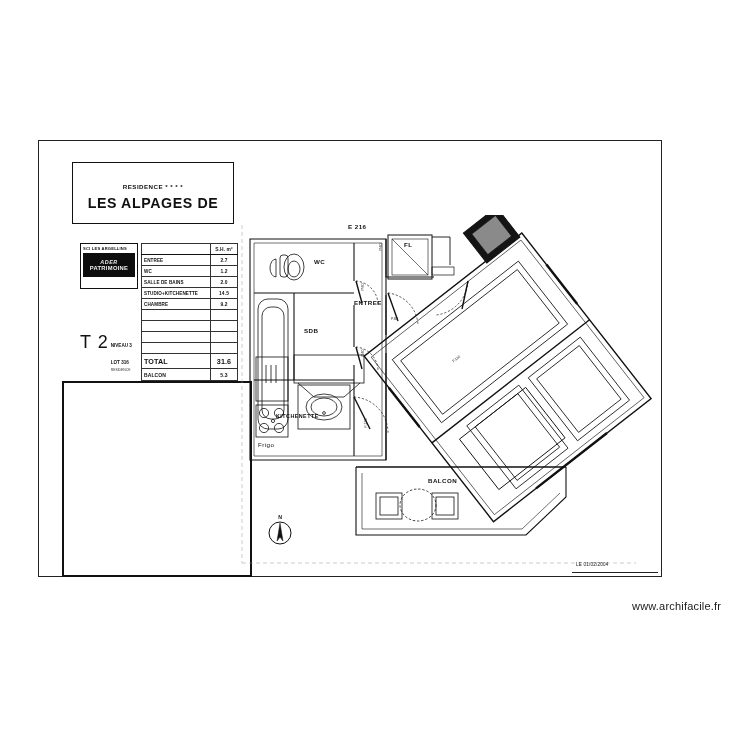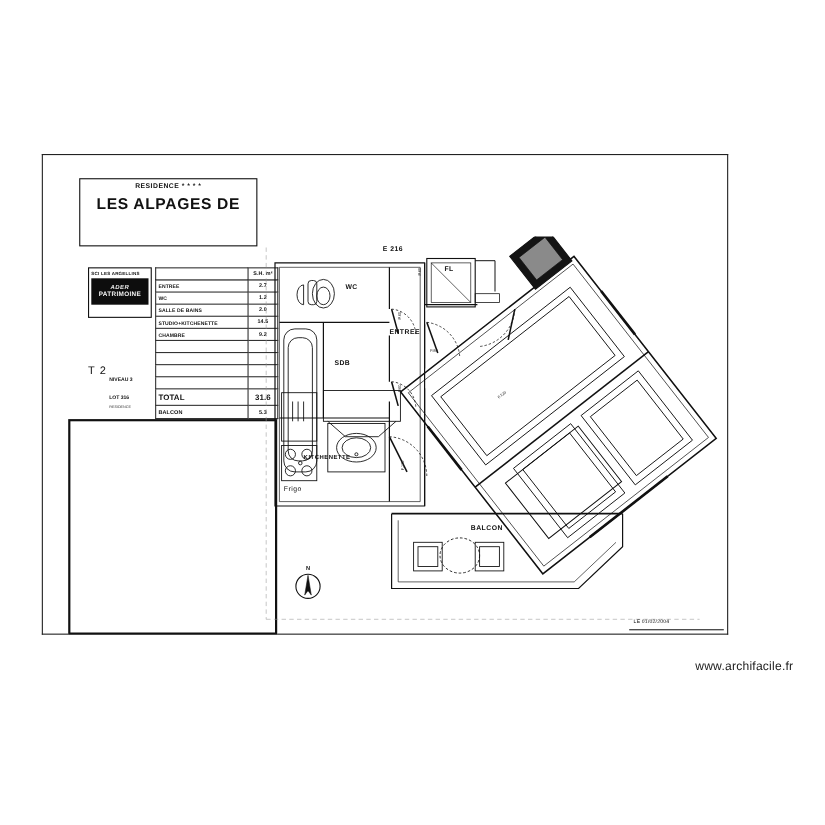--- a/index.html
+++ b/index.html
@@ -38,21 +38,21 @@
   #titleblock {
     position: absolute;
     left: 72px; top: 162px;
     width: 162px; height: 62px;
     border: 1.6px solid #111;
     background: #fff;
     display: flex;
     flex-direction: column;
     align-items: center;
     justify-content: flex-start;
-    padding-top: 3px;
+    padding-top: 20px;
     box-sizing: border-box;
   }
   #residence-line {
     font-size: 6.2px;
     letter-spacing: .45px;
     font-weight: 700;
     color: #111;
     margin-bottom: 4px;
   }
   #project-name {
@@ -106,21 +106,21 @@
 
   
   #type-block {
     position: absolute;
     left: 80px; top: 333px;
     width: 58px; height: 30px;
     display: flex;
     align-items: flex-start;
   }
   #type-label {
-    font-size: 10px;
+    font-size: 18px;
     font-weight: 400;
     letter-spacing: 1px;
     color: #111;
     line-height: 1;
   }
   #type-meta {
     margin-left: 2px;
     line-height: 1.08;
   }
   #type-niveau, #type-lot {
@@ -133,21 +133,21 @@
     font-size: 3.4px;
     color: #333;
     white-space: nowrap;
     margin-top: 1px;
   }
 
   
   #surface-table {
     position: absolute;
     left: 141px; top: 243px;
-    width: 112px;
+    width: 97px;
     border: 1px solid #111;
     border-collapse: collapse;
     background: #fff;
     table-layout: fixed;
   }
   #surface-table td {
     border: .7px solid #333;
     font-size: 4.6px;
     font-weight: 700;
     padding: 0 2px;

